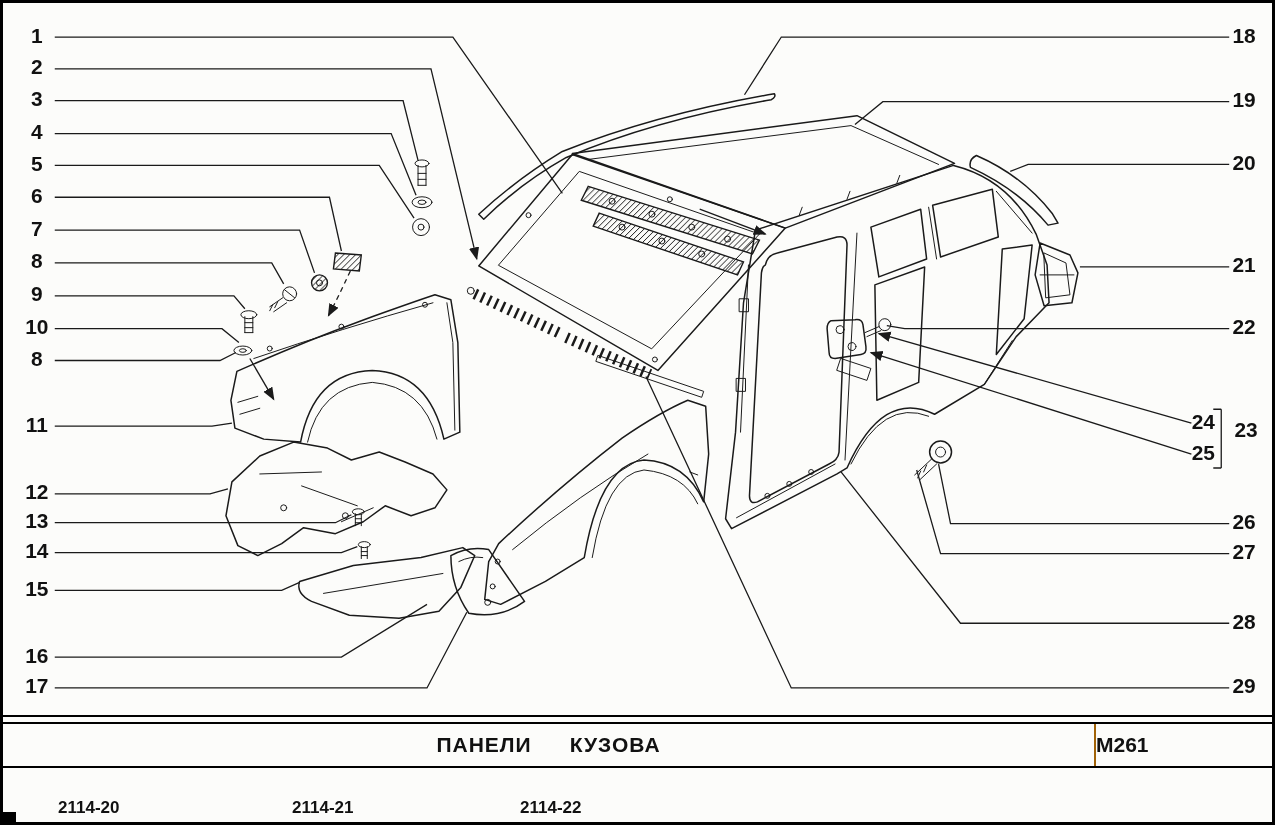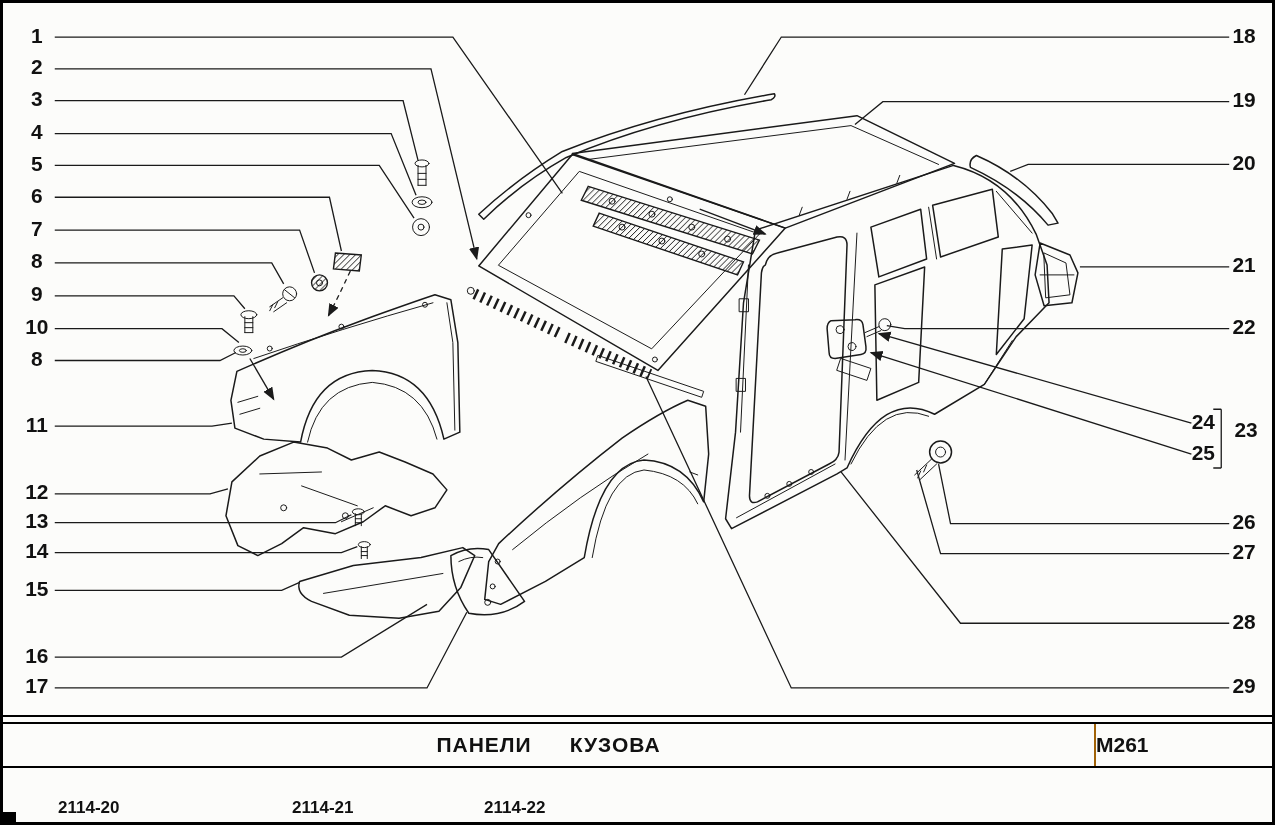--- a/index.html
+++ b/index.html
@@ -15,21 +15,21 @@
   .coil{stroke:#1a1a1a;stroke-width:11;stroke-dasharray:2.5 5;fill:none;}
   .hatchfill{fill:url(#hatch);stroke:#1a1a1a;stroke-width:1.4;}
   .callout{font:bold 21px "Liberation Sans",sans-serif;fill:#111;}
   .dash{stroke-dasharray:5 4;}
   .footer-sep{position:absolute;left:0;right:0;top:712px;border-top:2px solid #000;}
   .title-band{position:absolute;left:0;right:0;top:719px;height:42px;border-top:2px solid #000;border-bottom:2px solid #000;display:flex;box-sizing:content-box;}
   .title-cell{flex:1;display:flex;align-items:center;justify-content:center;gap:38px;font-weight:bold;font-size:21px;letter-spacing:1px;}
   .code-cell{width:176px;border-left:2px solid #a16207;display:flex;align-items:center;justify-content:flex-start;font-weight:bold;font-size:21px;}
   .refs-band{position:absolute;left:0;right:0;top:765px;bottom:0;margin-left:25px;}
   .ref{position:absolute;top:30px;font-weight:bold;font-size:17px;}
-  .ref.r0{left:30px;} .ref.r1{left:264px;} .ref.r2{left:456px;}
+  .ref.r0{left:30px;} .ref.r1{left:264px;} .ref.r2{left:492px;}
   .corner-mark{position:absolute;left:0;bottom:0;width:13px;height:10px;background:#000;}
 </style>
 </head>
 <body>
 
 <div class="page">
 
   <svg width="1269" height="712" viewBox="0 0 1275 713">
     <defs>
       <marker id="arr" markerWidth="11" markerHeight="9" refX="9" refY="4" orient="auto">

